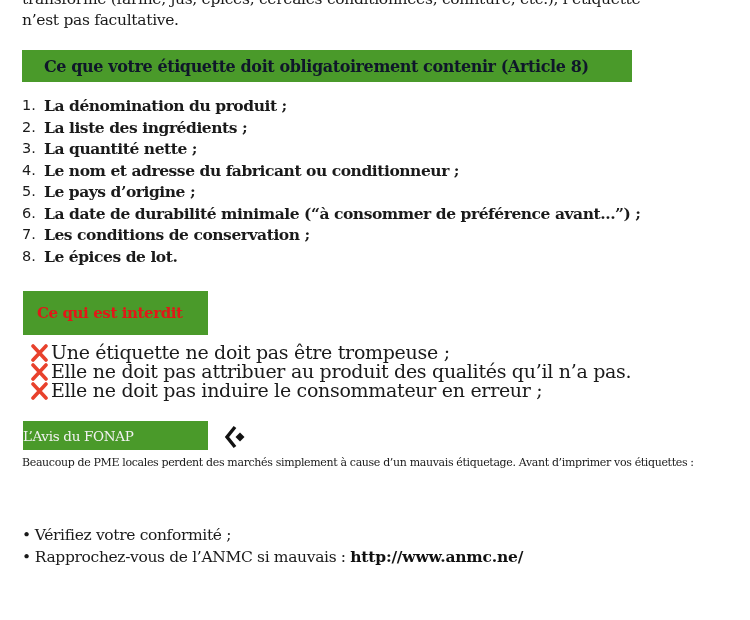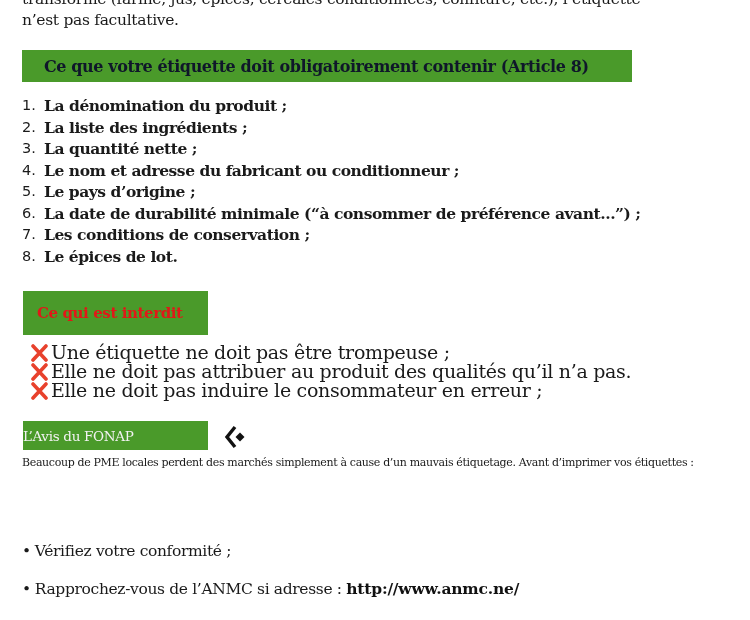--- a/index.html
+++ b/index.html
@@ -133,21 +133,21 @@
       position: absolute;
       left: 22px;
       top: 525px;
       margin: 0;
       padding: 0;
       list-style: none;
       font-size: 15.5px;
       line-height: 21px;
       letter-spacing: -0.35px;
     }
-    .bullet-list li { white-space: nowrap; margin-top: 16px; }
+    .bullet-list li { white-space: nowrap; }
     .bullet-dot {
       display: inline-block;
       margin-right: 4px;
     }
     .link {
       font-weight: bold;
       color: #111111;
       text-decoration: none;
       letter-spacing: -0.2px;
     }
@@ -241,15 +241,15 @@
   </svg>
 </div>
 
 <p class="advice">Beaucoup de PME locales perdent des marchés simplement à cause d’un mauvais étiquetage. Avant d’imprimer vos étiquettes :</p>
 
 <ul class="bullet-list">
   <li>
     <span class="bullet-dot">•</span><span>Vérifiez votre conformité ;</span>
   </li>
   <li>
-    <span class="bullet-dot">•</span><span>Rapprochez-vous de l’ANMC si adresse : </span><a class="link">http://www.anmc.ne/</a>
+    <span class="bullet-dot">•</span><span>Rapprochez-vous de l’ANMC si mauvais : </span><a class="link">http://www.anmc.ne/</a>
   </li>
 </ul>
 
 </body></html>

